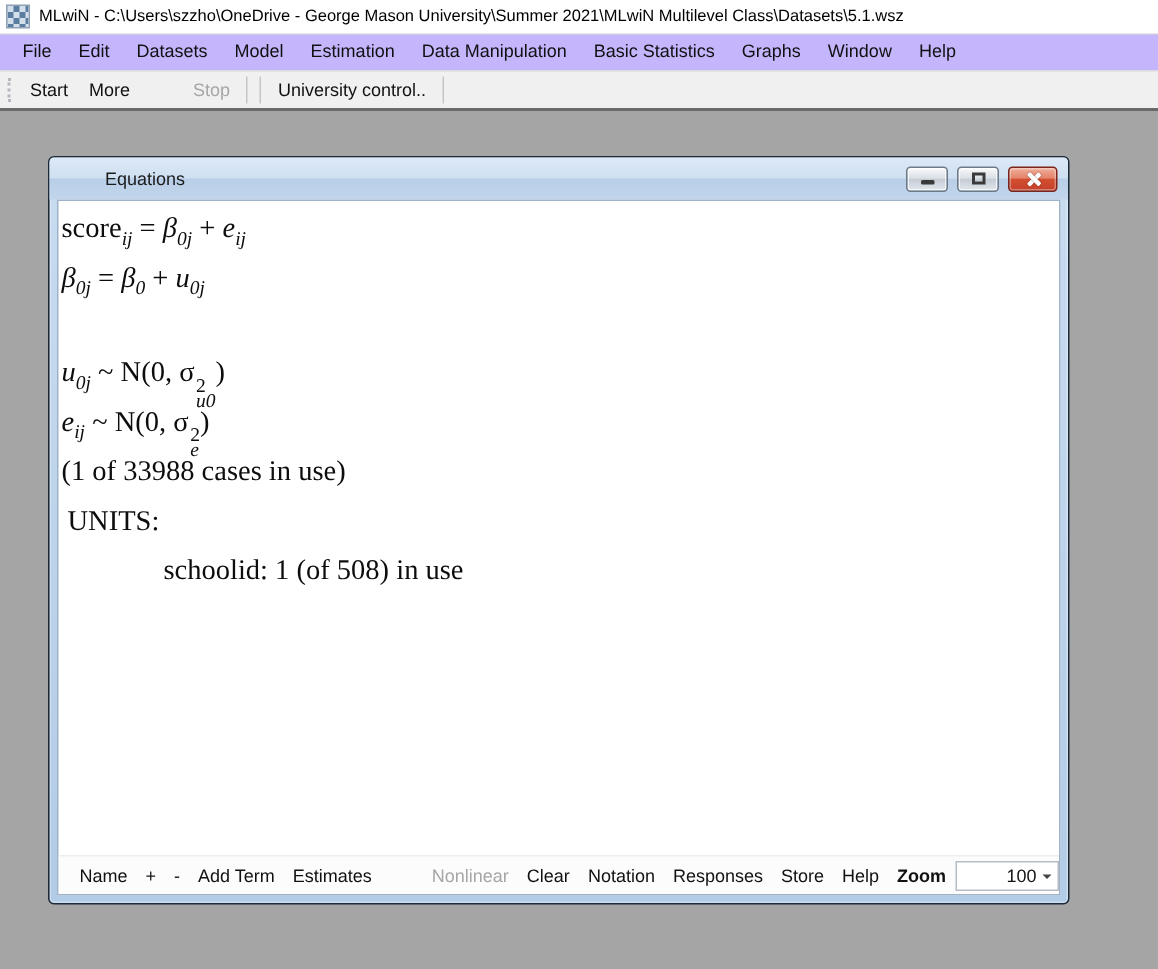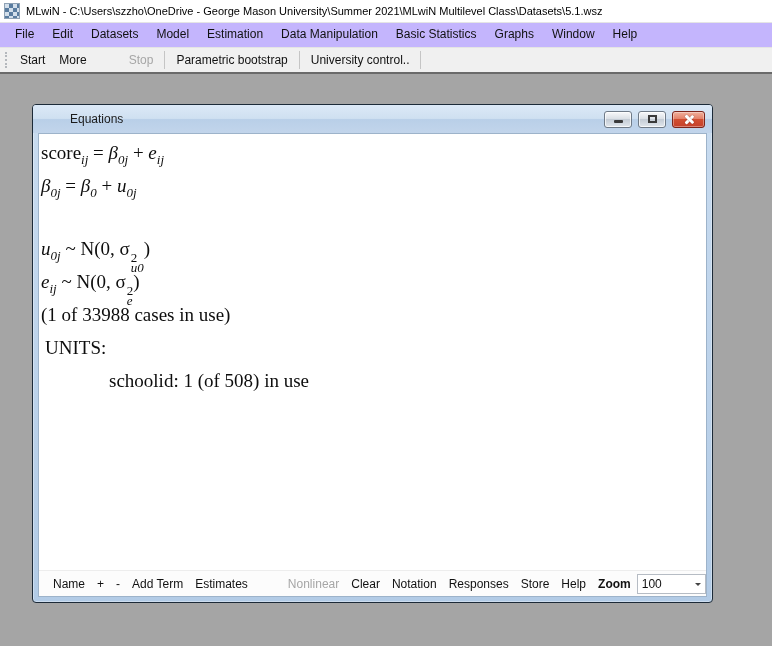--- a/index.html
+++ b/index.html
@@ -86,21 +86,21 @@
     display:inline-flex; flex-direction:column; align-items:flex-start;
     font-size:13px; line-height:10px; vertical-align:-7px; padding-left:1px;
   }
   .ss-b { font-style:italic; }
   .spacer { height:30px; }
   .units-label { padding-left:4px; }
   .units-detail { padding-left:68px; }
   
   .eq-bottombar {
     height:26px; background:#fcfcfc; display:flex; align-items:center;
-    padding-left:8px; font-size:12px; color:#111; border-top:1px solid #ededed;
+    padding-left:8px; font-size:12px; color:#111; border-top:1px solid #ededed;text-align:right;
   }
   .bb-item { padding:0 6px; white-space:nowrap; }
   .bb-item.bold { font-weight:bold; padding-right:3px; }
   .combo {
     width:78px; height:20px; background:#fff; border:1px solid #b6bcc4;
     display:flex; align-items:center; margin-left:3px;
   }
   .combo-value { flex:1; padding-left:4px; font-size:12px; }
   .combo-arrow { width:14px; display:flex; justify-content:center; align-items:center; }
   .tri { width:0; height:0; border:3.5px solid transparent; border-top-color:#444; margin-top:4px; }
@@ -127,21 +127,20 @@
     <span class="menu-item">Window</span>
     <span class="menu-item">Help</span>
   </div>
 
   <div class="toolbar">
     <span class="gripper"></span>
     <span class="tb-item">Start</span>
     <span class="tb-item">More</span>
     <span class="tb-item disabled">Stop</span>
     <span class="tb-sep"></span>
-    <span class="tb-item">Parametric bootstrap</span>
     <span class="tb-sep"></span>
     <span class="tb-item">University control..</span>
     <span class="tb-sep"></span>
   </div>
 
   <div class="mdi">
 
     <div class="eqwin">
 
       <div class="eq-titlebar">

